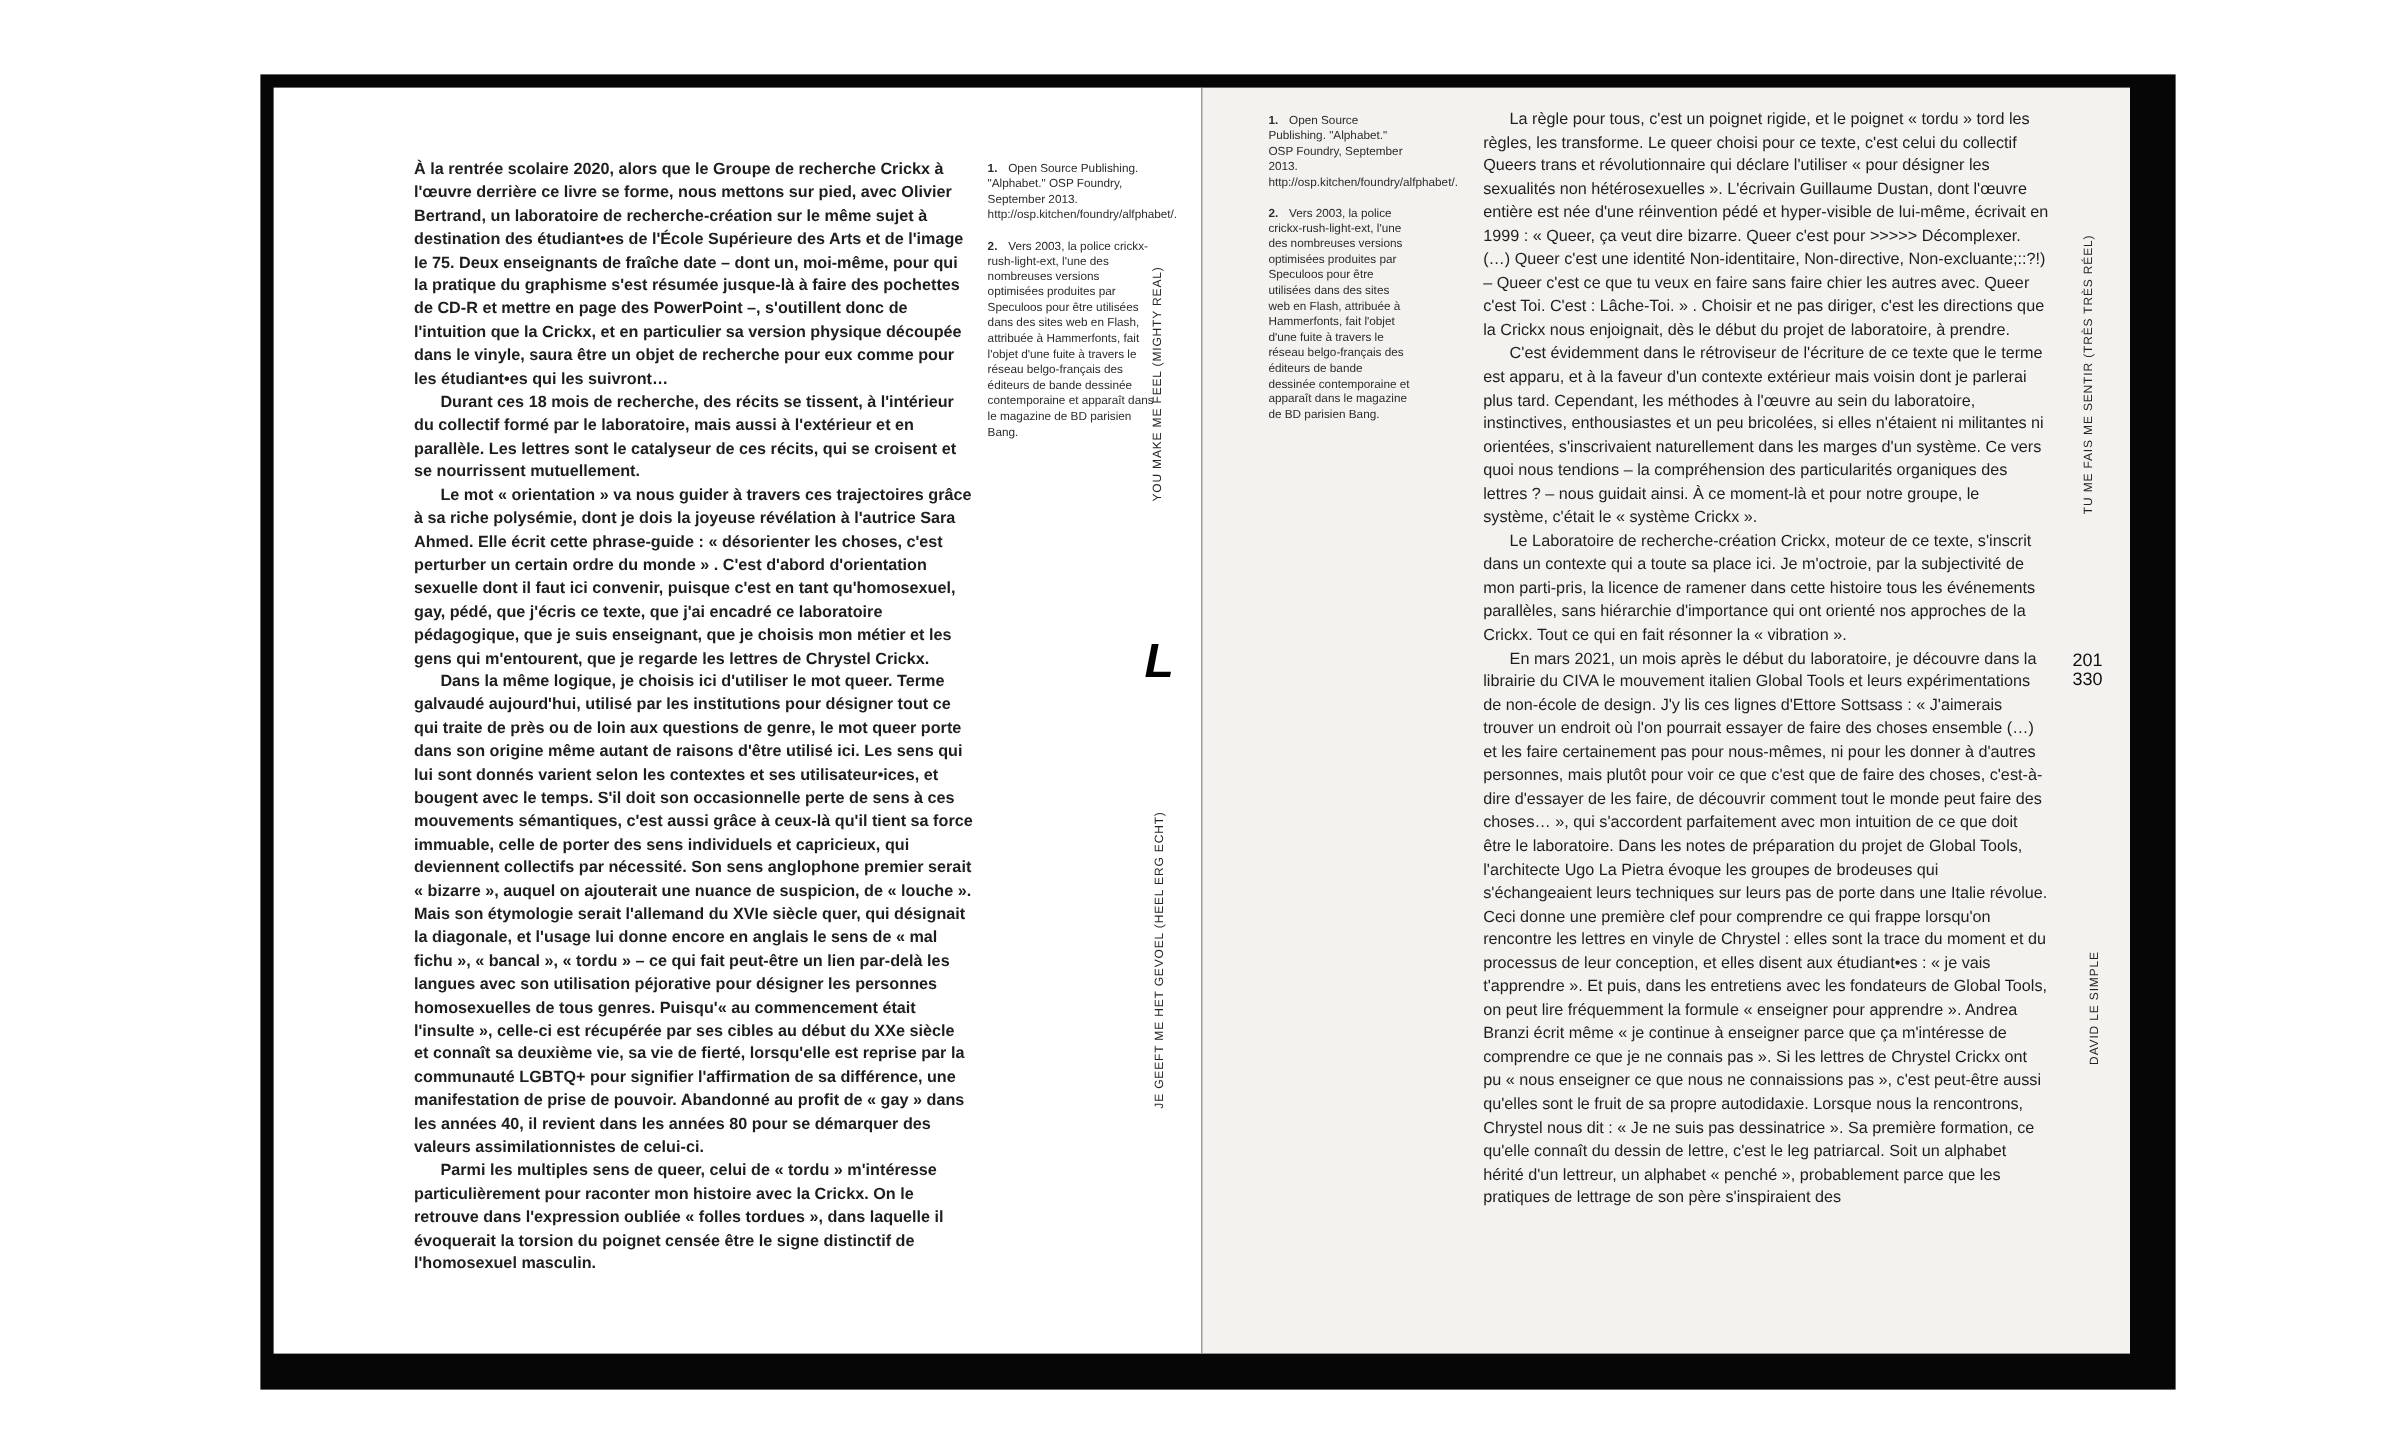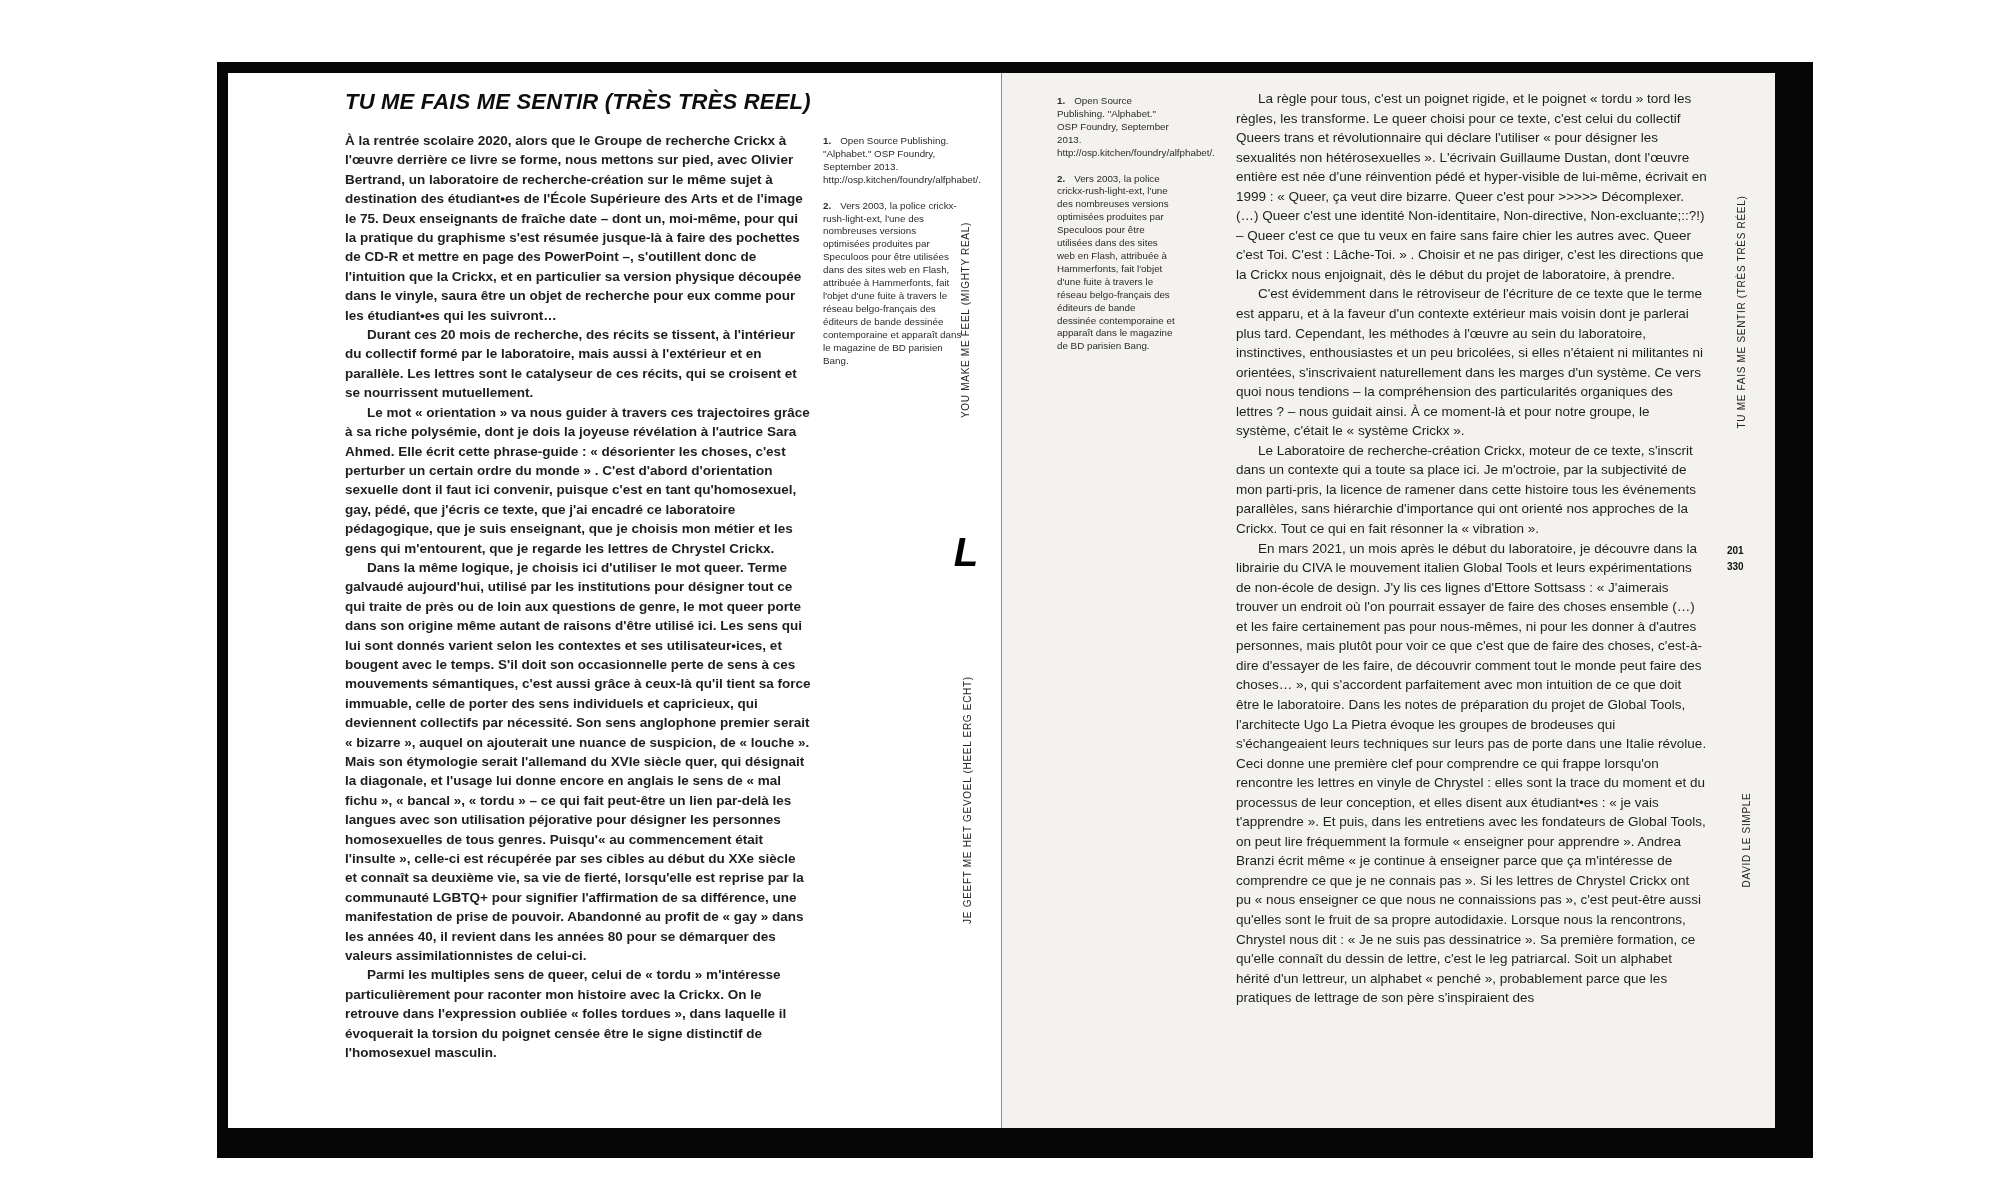--- a/index.html
+++ b/index.html
@@ -54,37 +54,36 @@
   .vlabel-nl     { left:739px; top:727px; }
   .vlabel-title  { left:740px; top:239px; }
   .vlabel-author { left:745px; top:767px; }
   .drop-letter {
     position:absolute; left:738px; top:479px;
     transform:translate(-50%,-50%);
     font-size:40px; font-weight:bold; font-style:italic; color:#000;
   }
   .page-nums {
     position:absolute; left:726px; top:470px;
-    font-weight:bold; font-size:10px; line-height:15.5px; color:#101010;text-align:center;
+    font-weight:normal; font-size:15px; line-height:15.5px; color:#101010;text-align:center;
   }
   .page-nums span { display:block; }
 </style>
 </head>
 <body>
 
 <div class="backdrop"></div>
 
 <div class="spread">
 
   <div class="page page-left">
-    <div class="page-title">TU ME FAIS ME SENTIR (TRÈS TRÈS REEL)</div>
 
     <div class="body-col">
         <p class="flush">À la rentrée scolaire 2020, alors que le Groupe de recherche Crickx à l'œuvre derrière ce livre se forme, nous mettons sur pied, avec Olivier Bertrand, un laboratoire de recherche-création sur le même sujet à destination des étudiant•es de l'École Supérieure des Arts et de l'image le 75. Deux enseignants de fraîche date – dont un, moi-même, pour qui la pratique du graphisme s'est résumée jusque-là à faire des pochettes de CD-R et mettre en page des PowerPoint –, s'outillent donc de l'intuition que la Crickx, et en particulier sa version physique découpée dans le vinyle, saura être un objet de recherche pour eux comme pour les étudiant•es qui les suivront…</p>
-        <p class="">Durant ces 20 mois de recherche, des récits se tissent, à l'intérieur du collectif formé par le laboratoire, mais aussi à l'extérieur et en parallèle. Les lettres sont le catalyseur de ces récits, qui se croisent et se nourrissent mutuellement.</p>
+        <p class="">Durant ces 18 mois de recherche, des récits se tissent, à l'intérieur du collectif formé par le laboratoire, mais aussi à l'extérieur et en parallèle. Les lettres sont le catalyseur de ces récits, qui se croisent et se nourrissent mutuellement.</p>
         <p class="">Le mot « orientation » va nous guider à travers ces trajectoires grâce à sa riche polysémie, dont je dois la joyeuse révélation à l'autrice Sara Ahmed. Elle écrit cette phrase-guide : « désorienter les choses, c'est perturber un certain ordre du monde » . C'est d'abord d'orientation sexuelle dont il faut ici convenir, puisque c'est en tant qu'homosexuel, gay, pédé, que j'écris ce texte, que j'ai encadré ce laboratoire pédagogique, que je suis enseignant, que je choisis mon métier et les gens qui m'entourent, que je regarde les lettres de Chrystel Crickx.</p>
         <p class="">Dans la même logique, je choisis ici d'utiliser le mot queer. Terme galvaudé aujourd'hui, utilisé par les institutions pour désigner tout ce qui traite de près ou de loin aux questions de genre, le mot queer porte dans son origine même autant de raisons d'être utilisé ici. Les sens qui lui sont donnés varient selon les contextes et ses utilisateur•ices, et bougent avec le temps. S'il doit son occasionnelle perte de sens à ces mouvements sémantiques, c'est aussi grâce à ceux-là qu'il tient sa force immuable, celle de porter des sens individuels et capricieux, qui deviennent collectifs par nécessité. Son sens anglophone premier serait « bizarre », auquel on ajouterait une nuance de suspicion, de « louche ». Mais son étymologie serait l'allemand du XVIe siècle quer, qui désignait la diagonale, et l'usage lui donne encore en anglais le sens de « mal fichu », « bancal », « tordu » – ce qui fait peut-être un lien par-delà les langues avec son utilisation péjorative pour désigner les personnes homosexuelles de tous genres. Puisqu'« au commencement était l'insulte », celle-ci est récupérée par ses cibles au début du XXe siècle et connaît sa deuxième vie, sa vie de fierté, lorsqu'elle est reprise par la communauté LGBTQ+ pour signifier l'affirmation de sa différence, une manifestation de prise de pouvoir. Abandonné au profit de « gay » dans les années 40, il revient dans les années 80 pour se démarquer des valeurs assimilationnistes de celui-ci.</p>
         <p class="">Parmi les multiples sens de queer, celui de « tordu » m'intéresse particulièrement pour raconter mon histoire avec la Crickx. On le retrouve dans l'expression oubliée « folles tordues », dans laquelle il évoquerait la torsion du poignet censée être le signe distinctif de l'homosexuel masculin.</p>
       </div>
 
     <div class="fn-col">
         <div class="footnote"><span class="fn-num">1.</span><span class="fn-text">Open Source Publishing. "Alphabet." OSP Foundry, September 2013. http://osp.kitchen/foundry/alfphabet/.</span></div>
         <div class="footnote"><span class="fn-num">2.</span><span class="fn-text">Vers 2003, la police crickx-rush-light-ext, l'une des nombreuses versions optimisées produites par Speculoos pour être utilisées dans des sites web en Flash, attribuée à Hammerfonts, fait l'objet d'une fuite à travers le réseau belgo-français des éditeurs de bande dessinée contemporaine et apparaît dans le magazine de BD parisien Bang.</span></div>
       </div>
 

